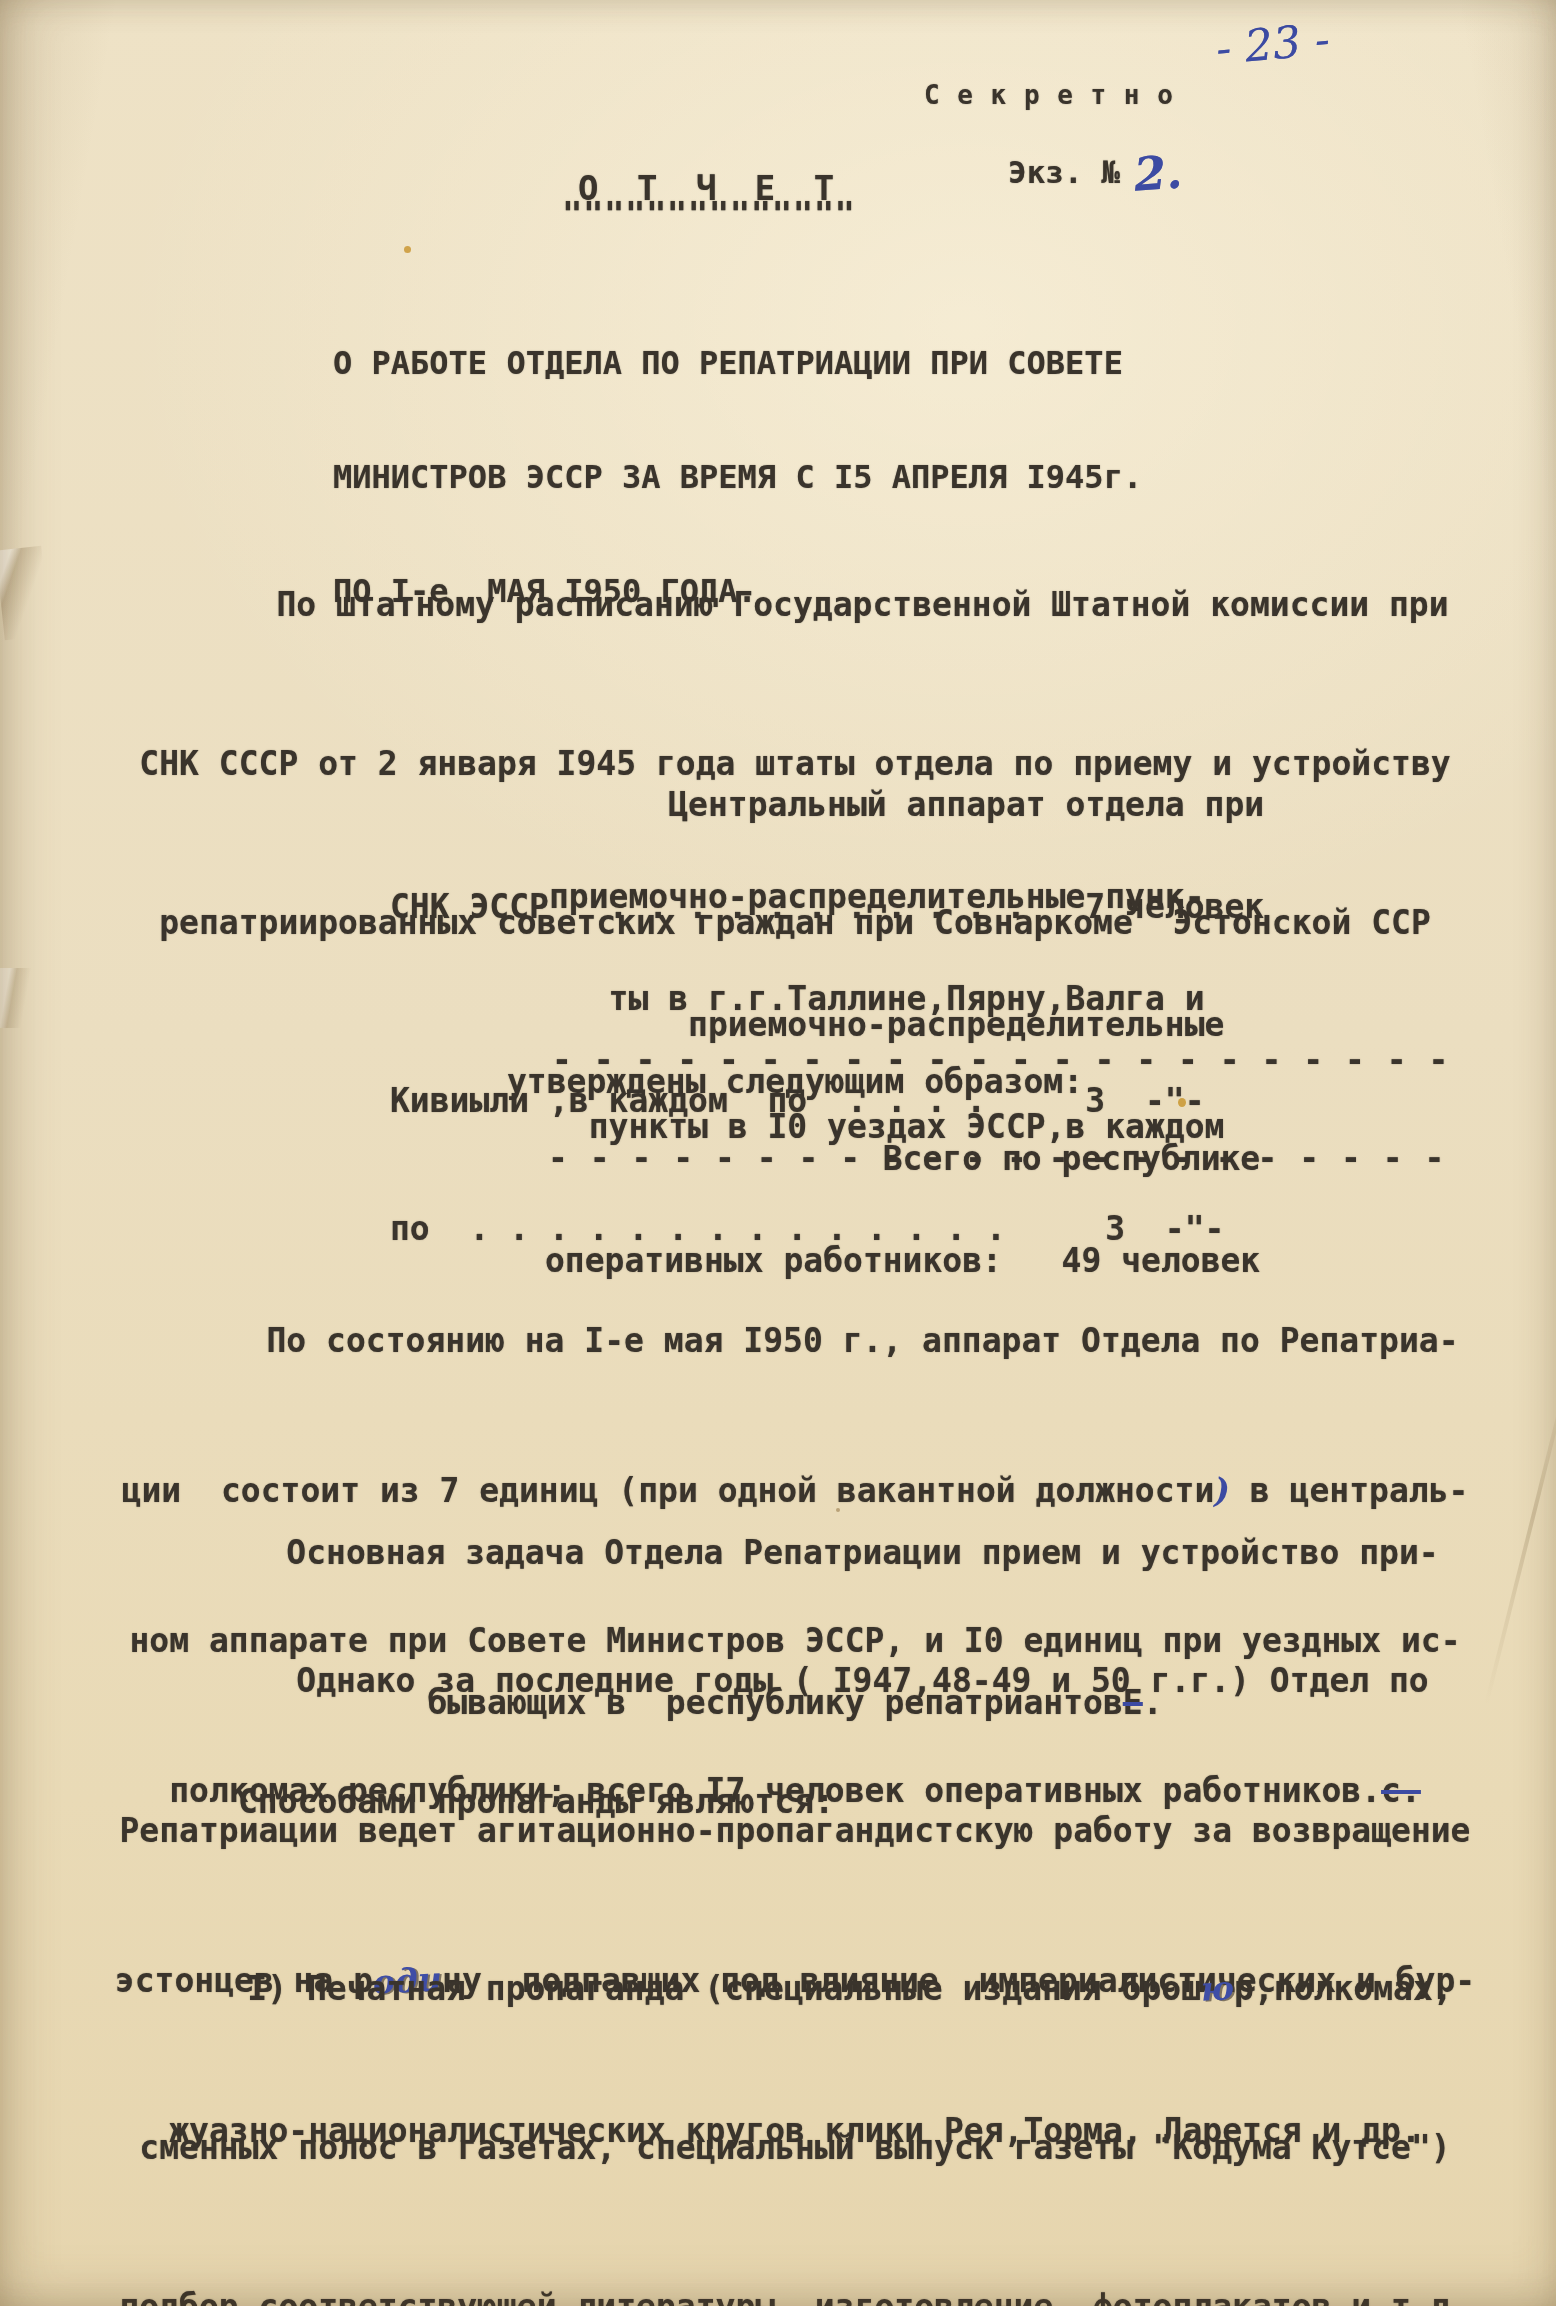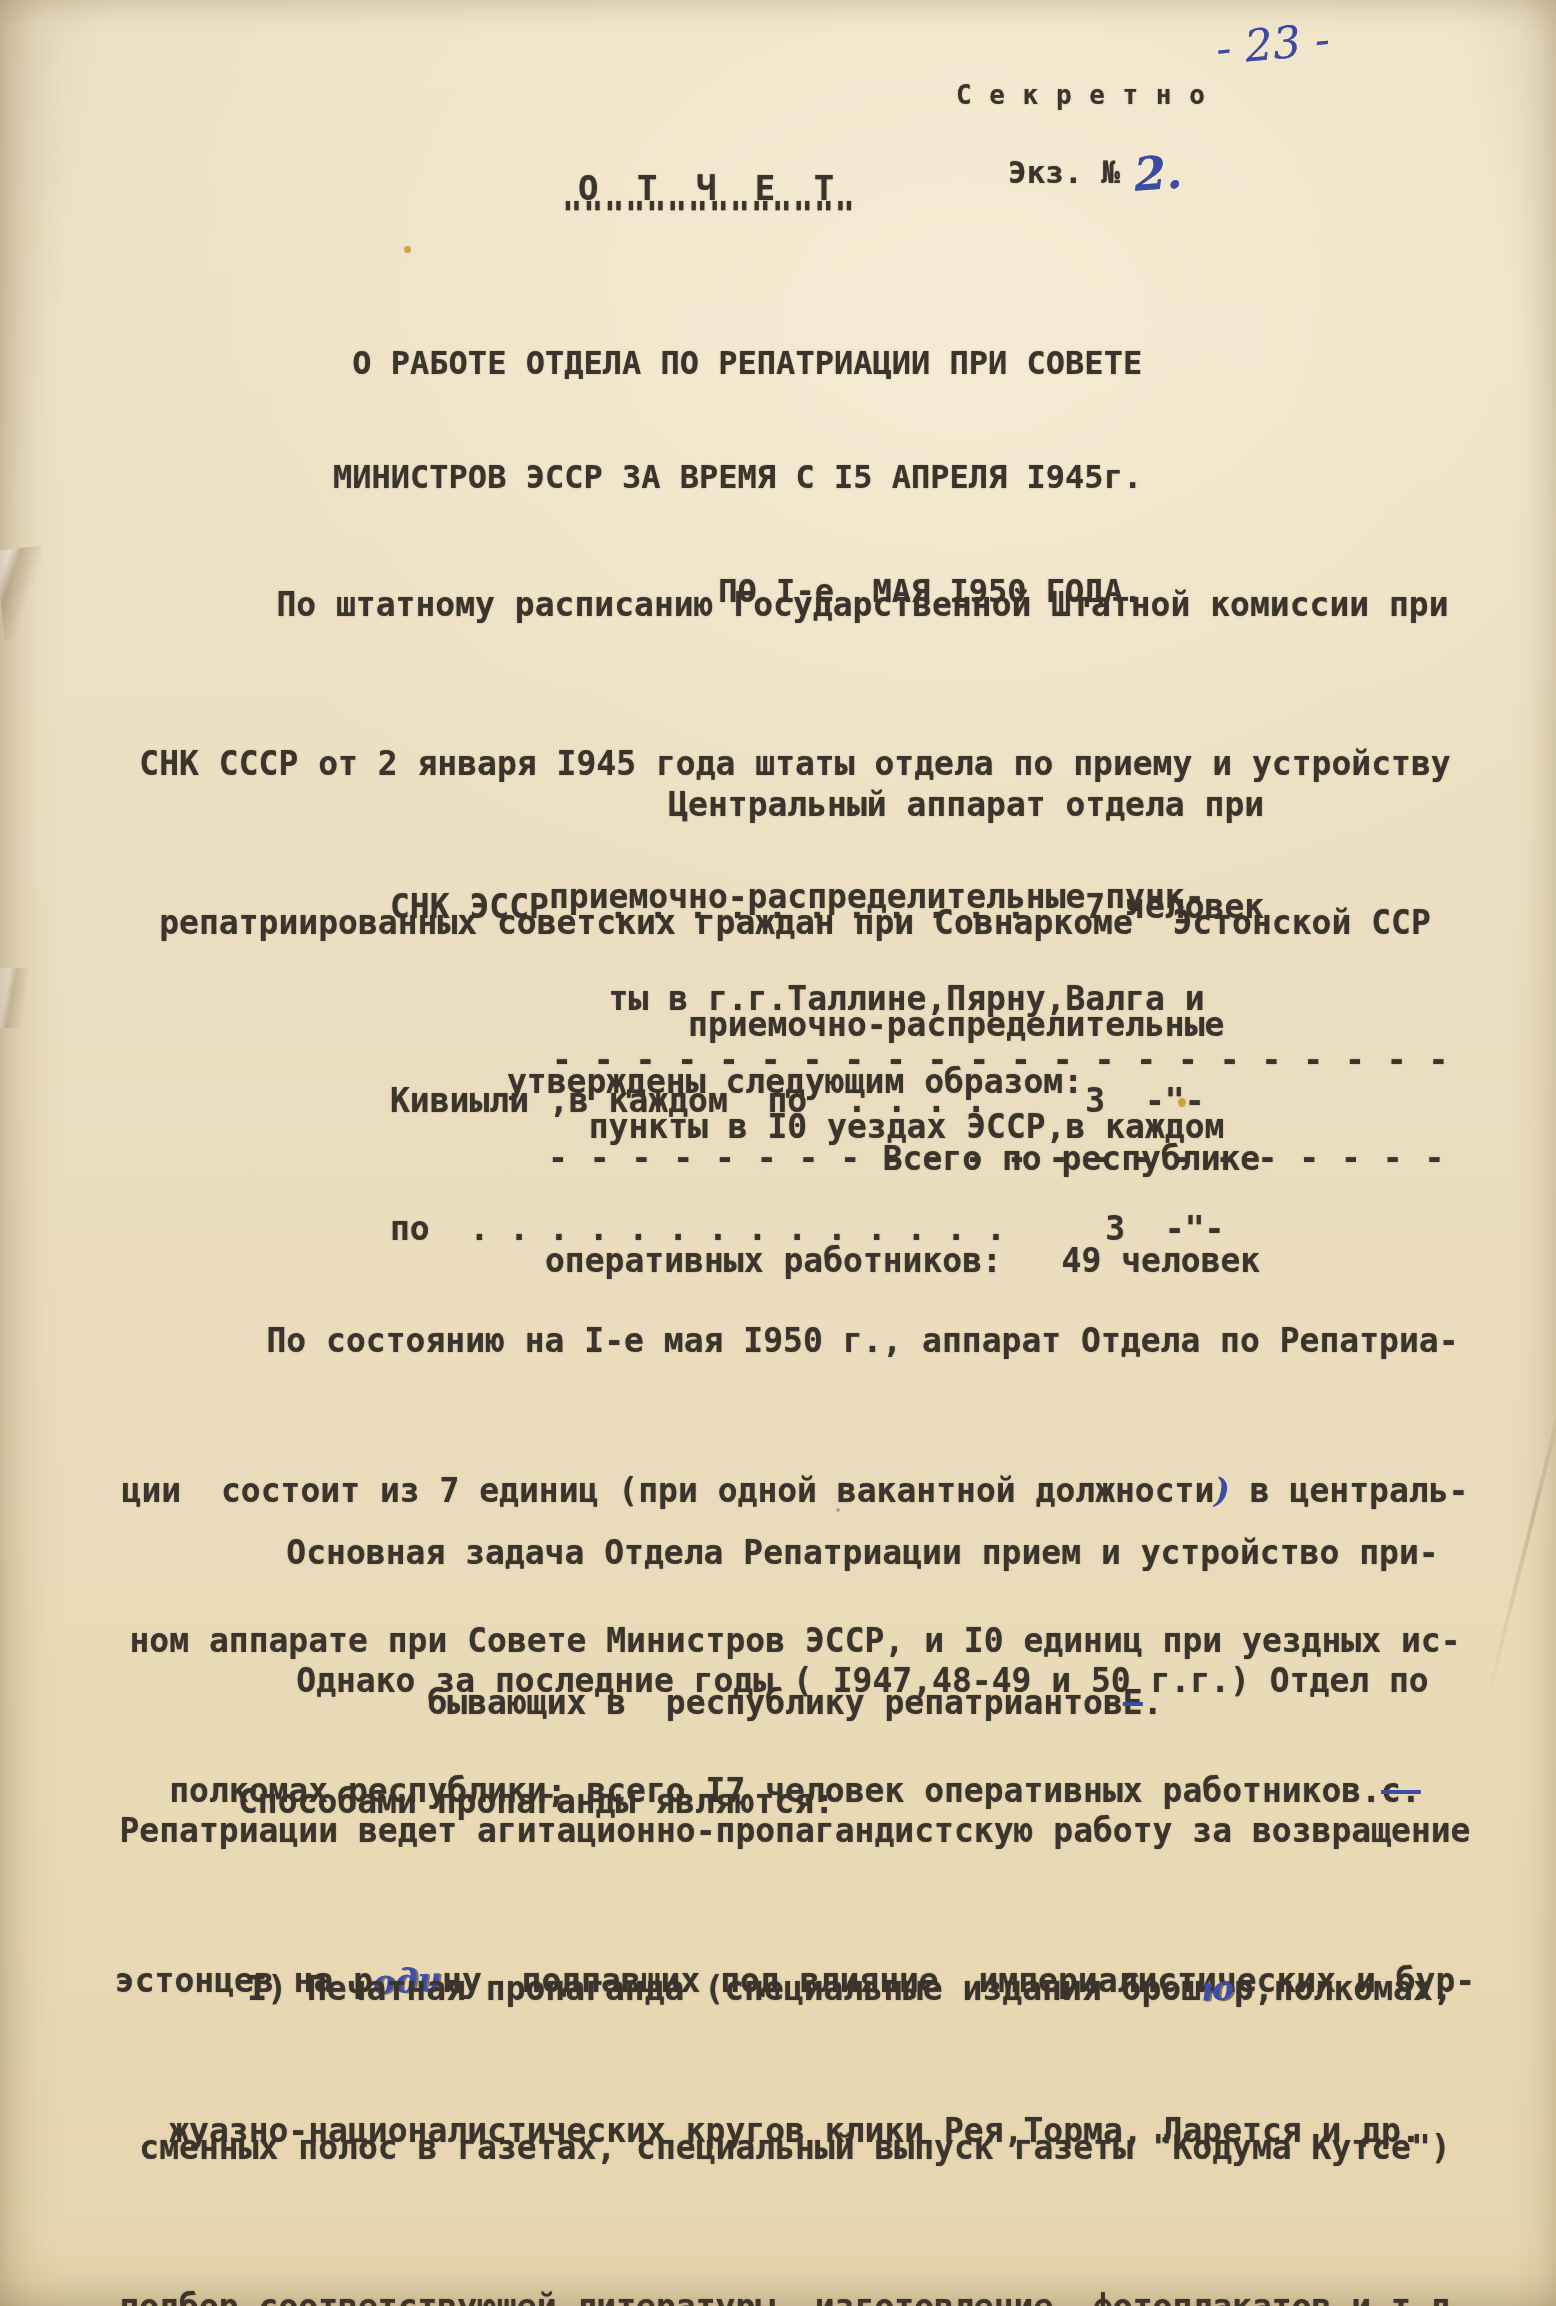--- a/index.html
+++ b/index.html
@@ -35,28 +35,28 @@
   .hand{
     font-family:"DejaVu Serif", serif;
     font-style:italic;
     color:#3c4ba3;
     text-shadow:0 0 0.6px rgba(60,75,163,0.6);
     white-space:pre;
   }
   .abs{position:absolute;}
 
   .page-number{left:1216px;top:18px;font-size:44px;transform:rotate(-5deg);}
-  .classification{left:924px;top:80px;font-size:26px;letter-spacing:1px;margin-left:32px;}
+  .classification{left:924px;top:80px;font-size:26px;letter-spacing:1px;}
   .copy-row{left:1008px;top:146px;font-size:31px;}
   .copy-number{display:inline-block;font-size:46px;transform:rotate(-4deg);vertical-align:-6px;margin-left:14px;}
 
   .doc-title{left:578px;top:168px;font-size:34px;letter-spacing:9px;}
   .title-underline{left:562px;top:194px;font-size:34px;letter-spacing:0.5px;}
 
-  .subtitle{left:333px;top:268px;font-size:32px;line-height:38px;text-align:right;}
+  .subtitle{left:333px;top:268px;font-size:32px;line-height:38px;}
 
   .body-block{font-size:33px;line-height:53px;width:1380px;text-align:center;}
   .intro{left:105px;top:472px;}
   .indent{padding-left:135px;}
 
   .list-block{font-size:33px;line-height:34px;text-align:right;}
   .item1{left:390px;top:720px;}
   .item2{left:390px;top:812px;}
   .item3{left:390px;top:940px;}
   .dash-sep{font-size:33px;letter-spacing:1px;font-weight:bold;}

